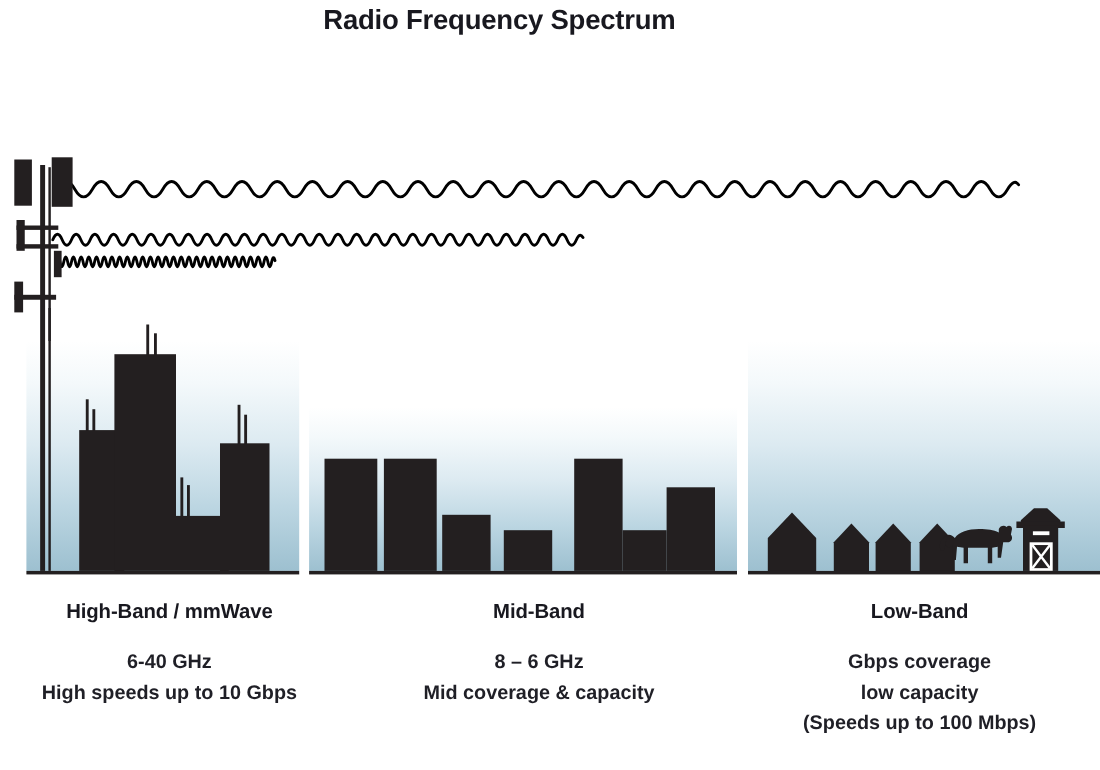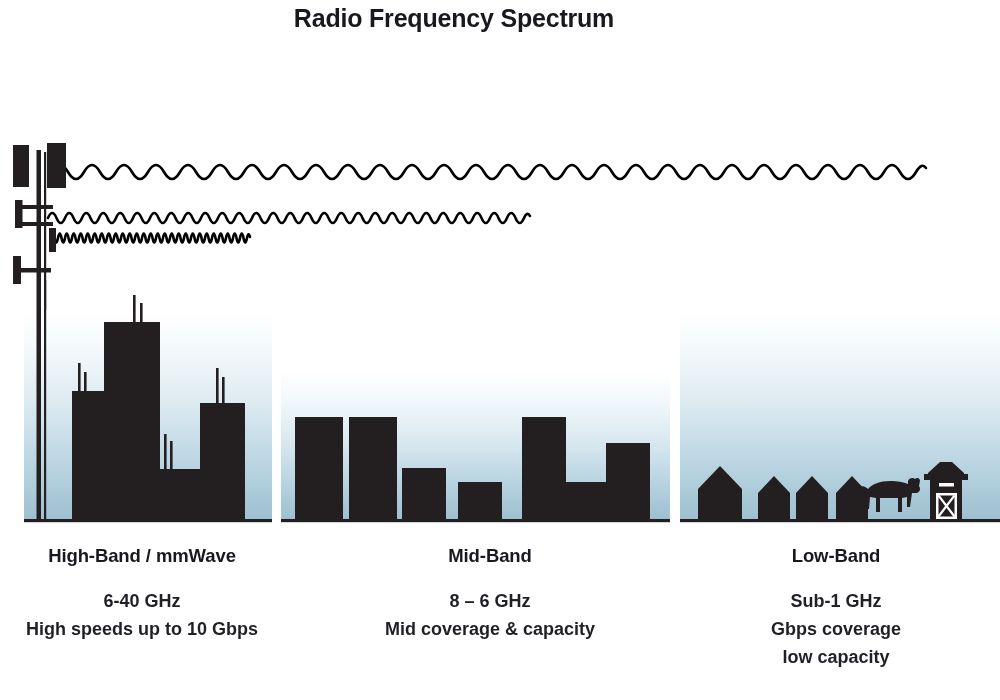--- a/index.html
+++ b/index.html
@@ -59,21 +59,21 @@
   }
   .band-desc {
     margin-top: 20px;
     font-size: 18px;
     line-height: 28px;
     font-weight: bold;
     color: #1f1f26;
   }
   .band-desc div { white-space: nowrap; }
 
-  #band-block-0 { left: 0px;   width: 284px; }
+  #band-block-0 { left: 0px;   width: 284px; padding-left: 12px; }
   #band-block-1 { left: 330px; width: 320px; }
   #band-block-2 { left: 672px; width: 328px; }
 </style>
 </head>
 <body>
 
 <div id="page-title">Radio Frequency Spectrum</div>
 
 <svg class="scene" viewBox="0 0 1000 700" width="1000" height="700">
   <defs>
@@ -247,19 +247,19 @@
     <div class="band-title">Mid-Band</div>
     <div class="band-desc">
       <div>8 – 6 GHz</div>
       <div>Mid coverage &amp; capacity</div>
     </div>
   </div>
 
   <div class="band-block" id="band-block-2">
     <div class="band-title">Low-Band</div>
     <div class="band-desc">
-      <div>Sub-1 GHz</div>
       <div>Gbps coverage</div>
       <div>low capacity</div>
+      <div>(Speeds up to 100 Mbps)</div>
     </div>
   </div>
 
 </div>
 
 </body></html>

